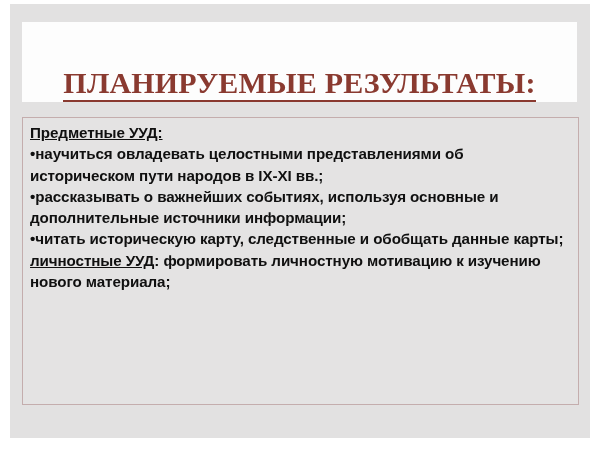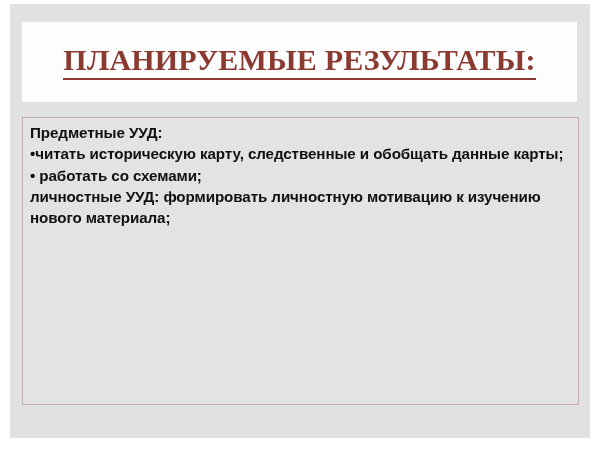--- a/index.html
+++ b/index.html
@@ -28,21 +28,21 @@
 
   
   .title-plate {
     position: absolute;
     left: 12px;
     top: 18px;
     width: 555px;
     height: 80px;
     background: #fdfdfd;
     display: flex;
-    align-items: center;
+    align-items: flex-end;
     justify-content: center;
     box-sizing: border-box;
   }
   .title-text {
     font-family: "Liberation Serif", "DejaVu Serif", serif;
     font-weight: bold;
     font-size: 30px;
     line-height: 1.05;
     letter-spacing: 0.2px;
     color: #8a3a30;
@@ -70,20 +70,21 @@
     font-size: 15.2px;
     line-height: 21.3px;
     color: #101010;
     letter-spacing: -0.1px;
     margin: 0;
   }
   .body-text p {
     margin: 0;
   }
   .u {
+    text-decoration: underline;
     text-underline-offset: 1px;
   }
   .bullet-line {
     text-indent: 0;
   }
 </style>
 </head>
 <body>
 
 <div class="slide">
@@ -92,26 +93,27 @@
     <div class="title-text">ПЛАНИРУЕМЫЕ РЕЗУЛЬТАТЫ:</div>
   </div>
 
   <div class="content-box">
     <div class="body-text">
 
       <p>
         <span class="u">Предметные УУД:</span>
       </p>
 
+      <p class="bullet-line">•научиться овладевать целостными представлениями об историческом пути народов в IX-XI вв.;</p>
 
 
+      <p class="bullet-line">•рассказывать о важнейших событиях, используя основные и дополнительные источники информации;</p>
 
       <p class="bullet-line">•читать историческую карту, следственные и обобщать данные карты;</p>
 
-      <p class="bullet-line">• работать со схемами;</p>
 
       <p>
         <span class="u">личностные УУД</span><span>:</span><span> формировать личностную мотивацию к изучению нового материала;</span>
       </p>
 
 
     </div>
   </div>
 
 </div>

